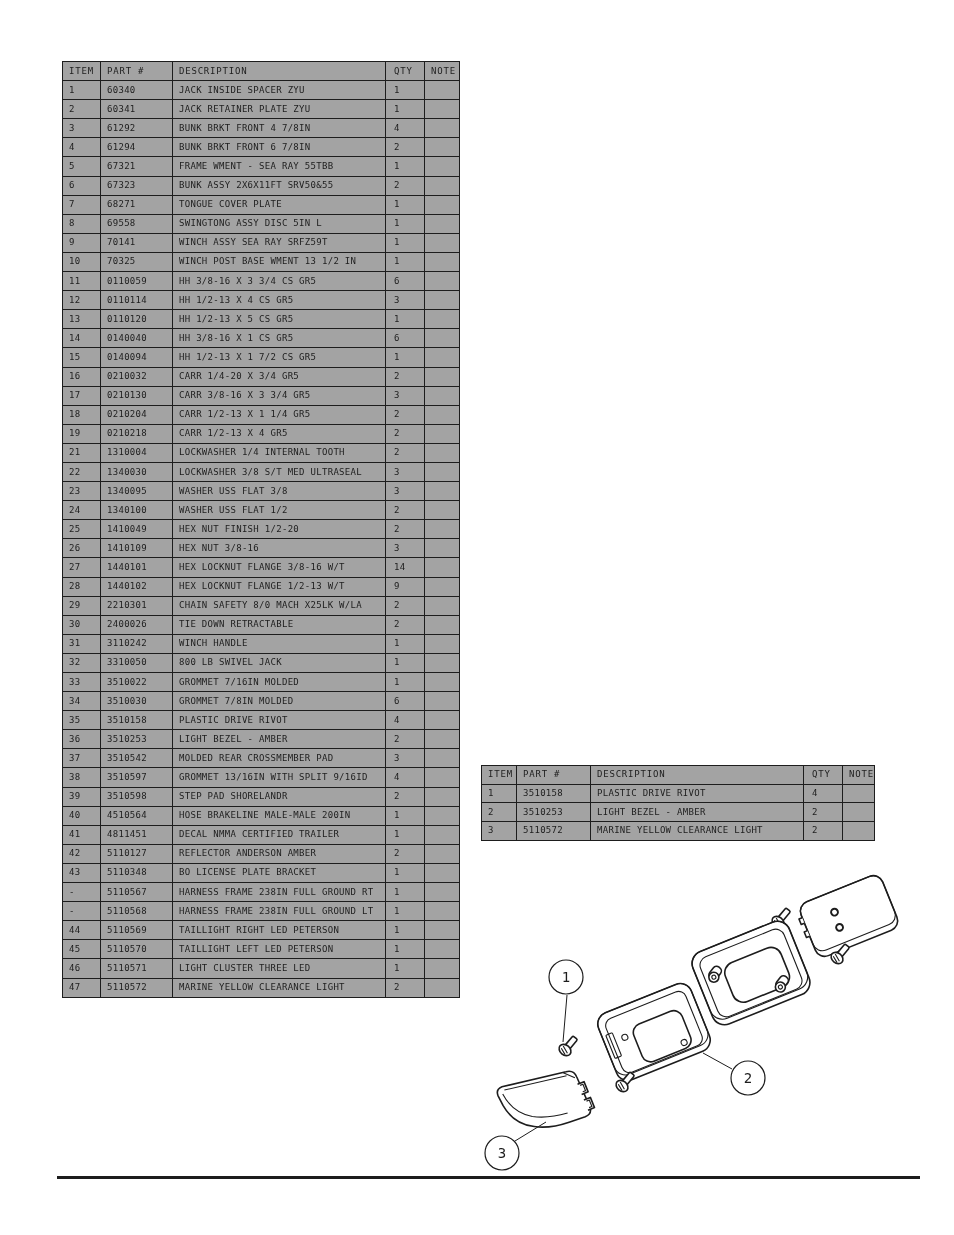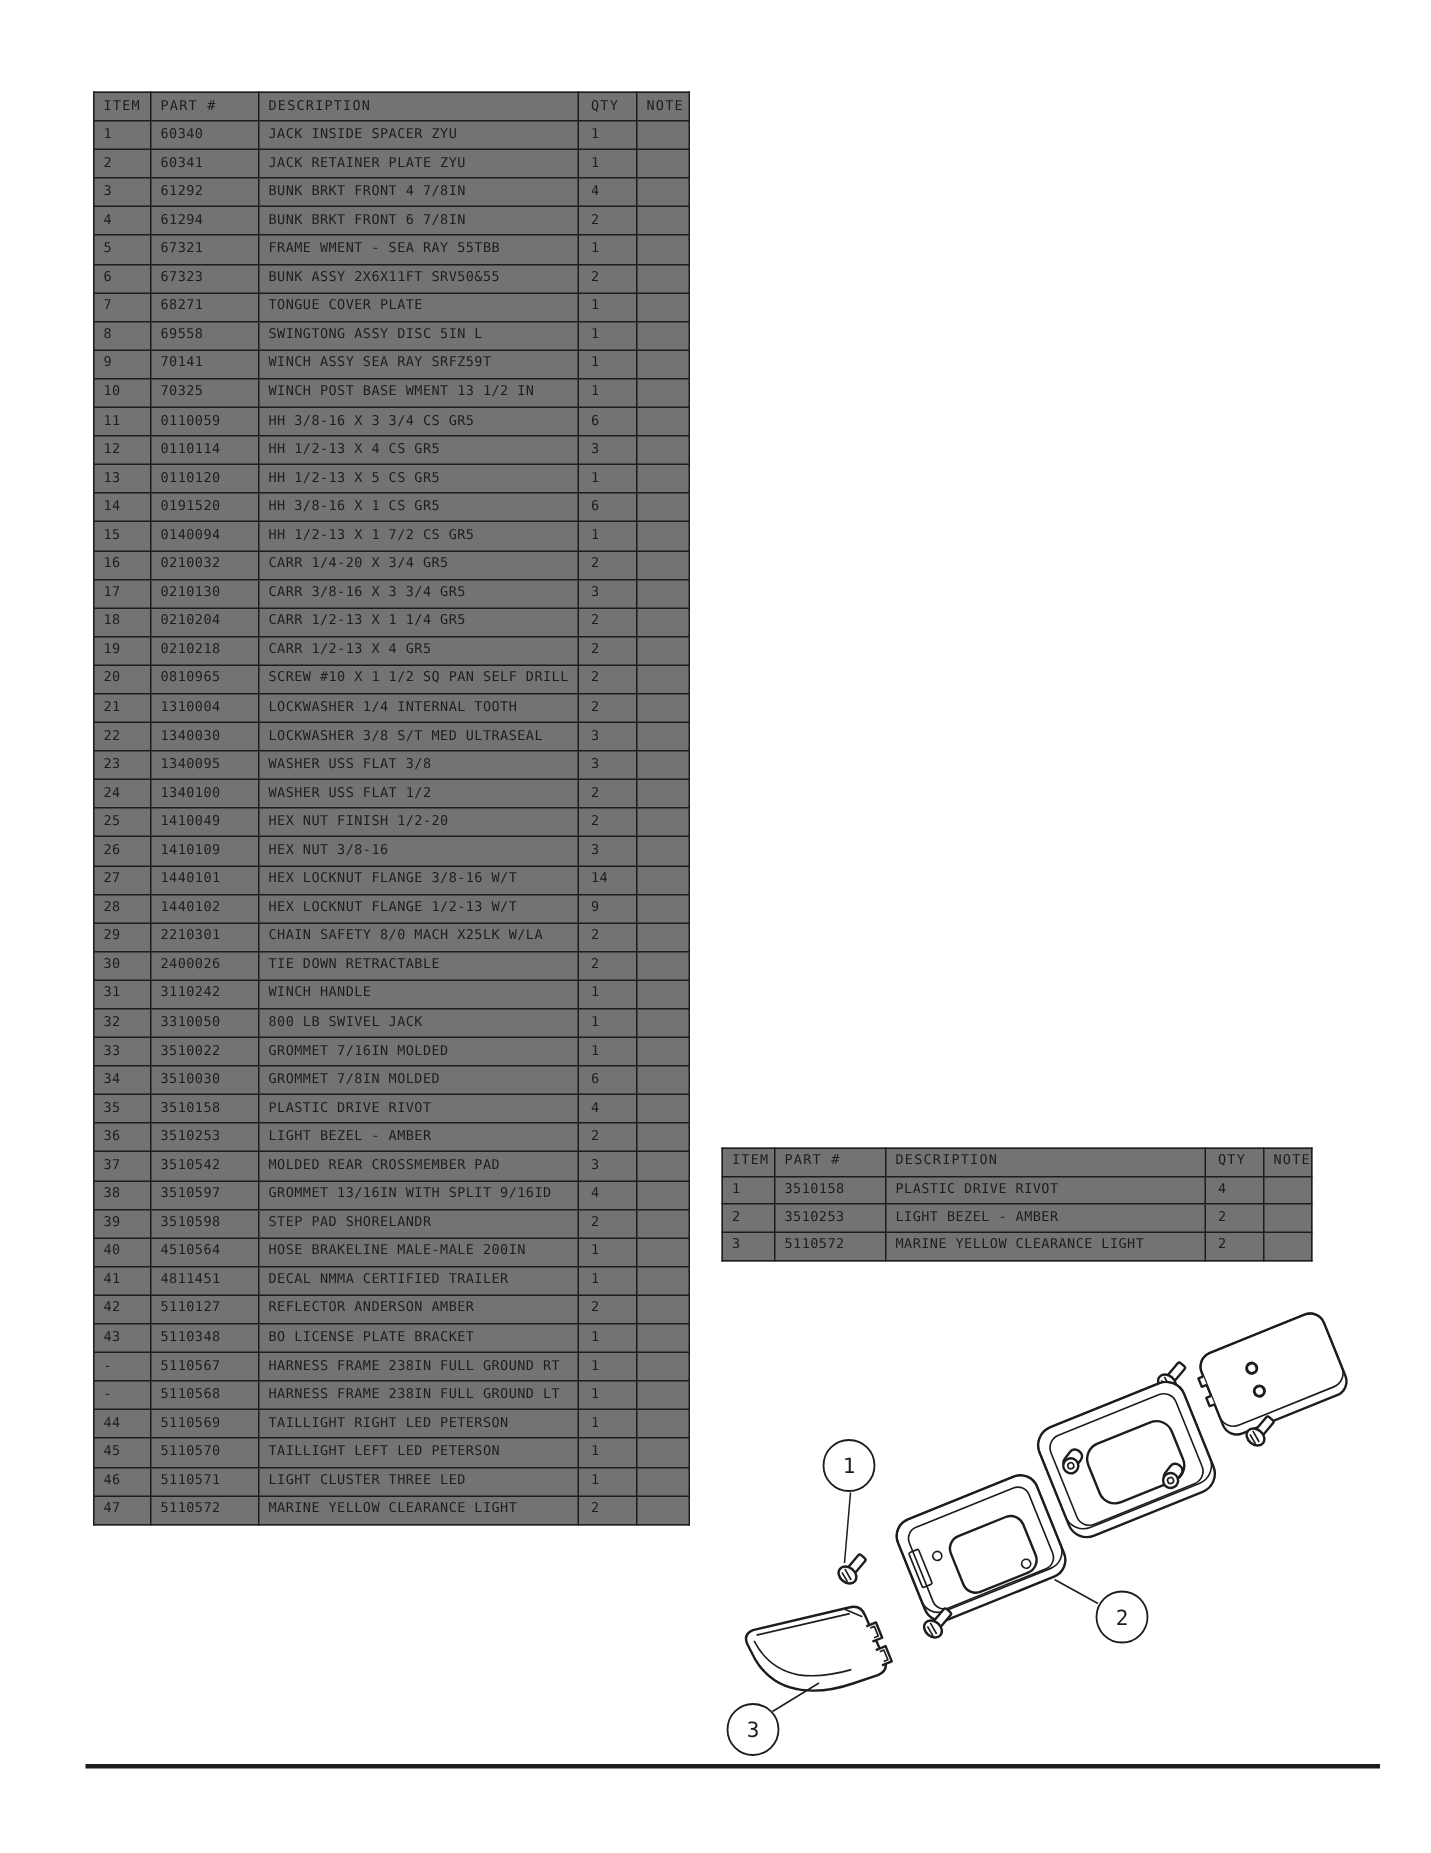--- a/index.html
+++ b/index.html
@@ -3,21 +3,21 @@
 <meta charset="utf-8">
 <style>
   html,body{margin:0;padding:0;}
   body{
     width:954px;height:1235px;position:relative;background:#ffffff;
     font-family:"DejaVu Sans Mono","Liberation Mono",monospace;
     color:#1d1d1d;
   }
   .parts-table{
     position:absolute;border-collapse:collapse;table-layout:fixed;
-    font-size:9px;letter-spacing:0.3px;background:#737373;
+    font-size:9px;letter-spacing:0.3px;background:#a3a3a3;
   }
   .parts-table th,.parts-table td{
     border:1px solid #1d1d1d;font-weight:normal;text-align:left;
     padding:0 2px 0 6px;white-space:nowrap;overflow:hidden;line-height:1;
   }
   .parts-table th{letter-spacing:0.8px;}
   #main-table{left:62px;top:61px;width:397px;}
   #main-table th,#main-table td{height:18.1px;}
   #light-table{left:481px;top:765px;width:393px;}
   #light-table th,#light-table td{height:17.7px;}
@@ -137,21 +137,21 @@
       </tr>
       <tr>
         <td>13</td>
         <td>0110120</td>
         <td>HH 1/2-13 X 5 CS GR5</td>
         <td>1</td>
         <td></td>
       </tr>
       <tr>
         <td>14</td>
-        <td>0191520</td>
+        <td>0140040</td>
         <td>HH 3/8-16 X 1 CS GR5</td>
         <td>6</td>
         <td></td>
       </tr>
       <tr>
         <td>15</td>
         <td>0140094</td>
         <td>HH 1/2-13 X 1 7/2 CS GR5</td>
         <td>1</td>
         <td></td>
@@ -174,27 +174,20 @@
         <td>18</td>
         <td>0210204</td>
         <td>CARR 1/2-13 X 1 1/4 GR5</td>
         <td>2</td>
         <td></td>
       </tr>
       <tr>
         <td>19</td>
         <td>0210218</td>
         <td>CARR 1/2-13 X 4 GR5</td>
-        <td>2</td>
-        <td></td>
-      </tr>
-      <tr>
-        <td>20</td>
-        <td>0810965</td>
-        <td>SCREW #10 X 1 1/2 SQ PAN SELF DRILL</td>
         <td>2</td>
         <td></td>
       </tr>
       <tr>
         <td>21</td>
         <td>1310004</td>
         <td>LOCKWASHER 1/4 INTERNAL TOOTH</td>
         <td>2</td>
         <td></td>
       </tr>

